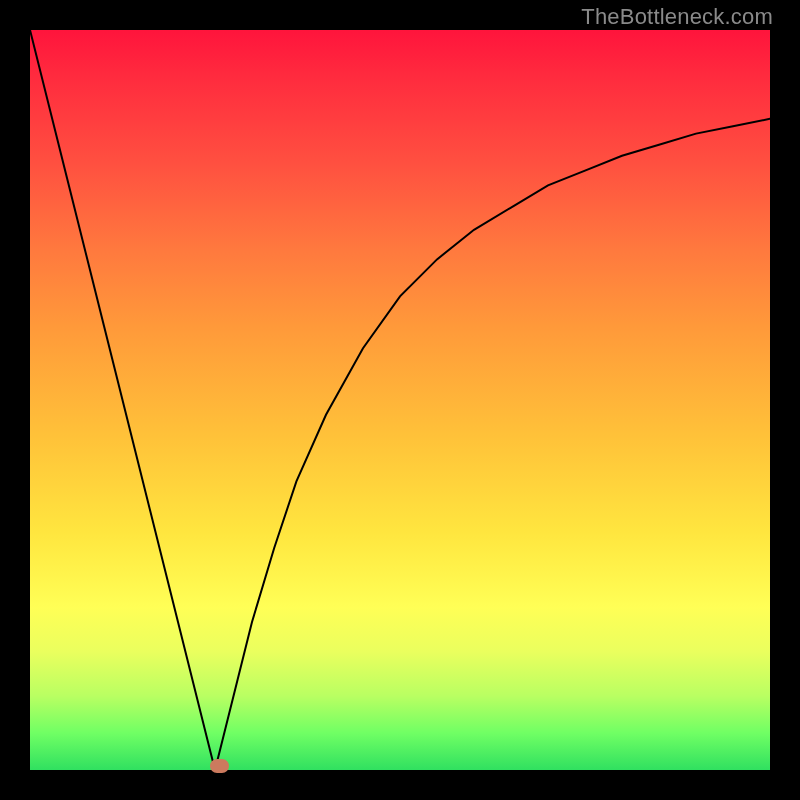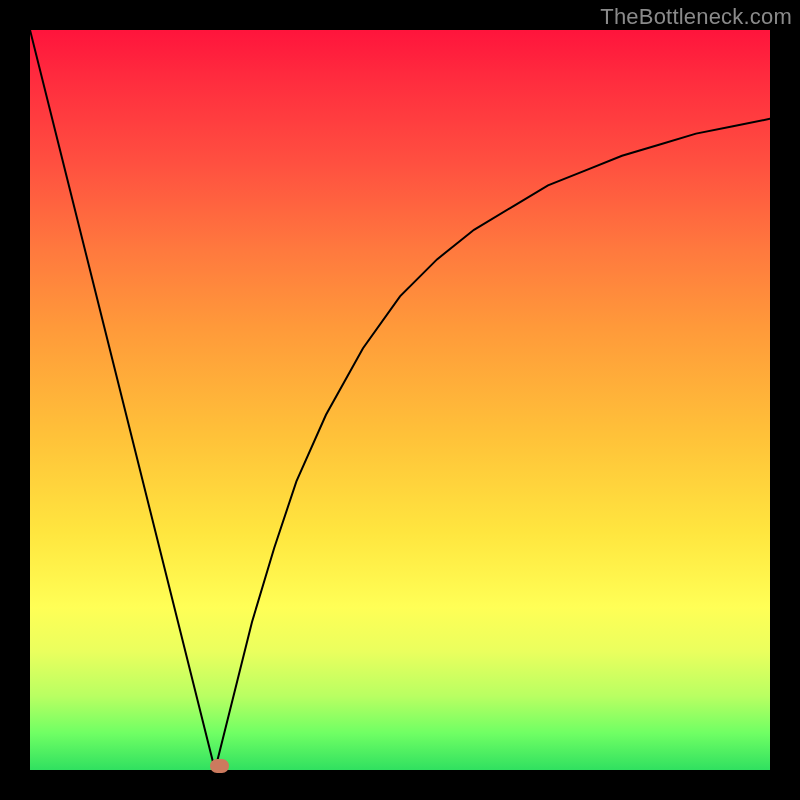--- a/index.html
+++ b/index.html
@@ -44,21 +44,21 @@
   .svg-overlay {
     position: absolute;
     left: 30px;
     top: 30px;
     width: 740px;
     height: 740px;
   }
   .attribution {
     position: absolute;
     top: 4px;
-    right: 8px;
+    right: 27px;
     color: #8a8a8a;
     font-size: 22px;
     letter-spacing: 0.2px;
   }
   .marker {
     position: absolute;
     width: 19px;
     height: 14px;
     border-radius: 8px;
     background: #cc7a5e;

